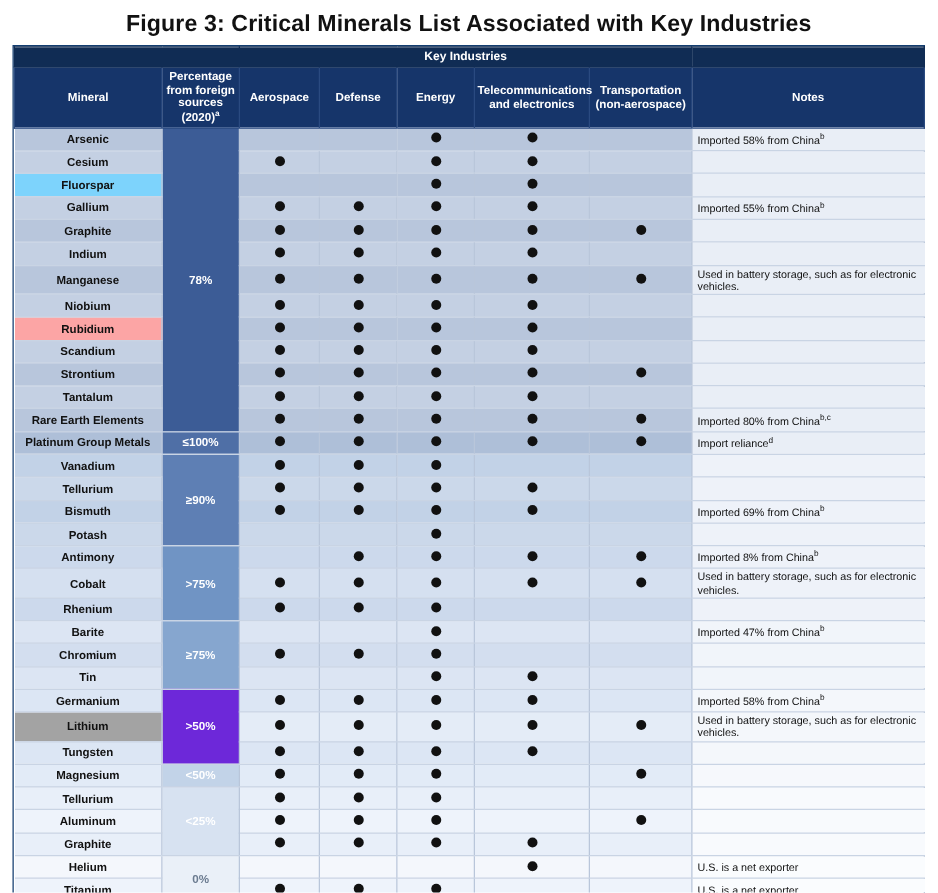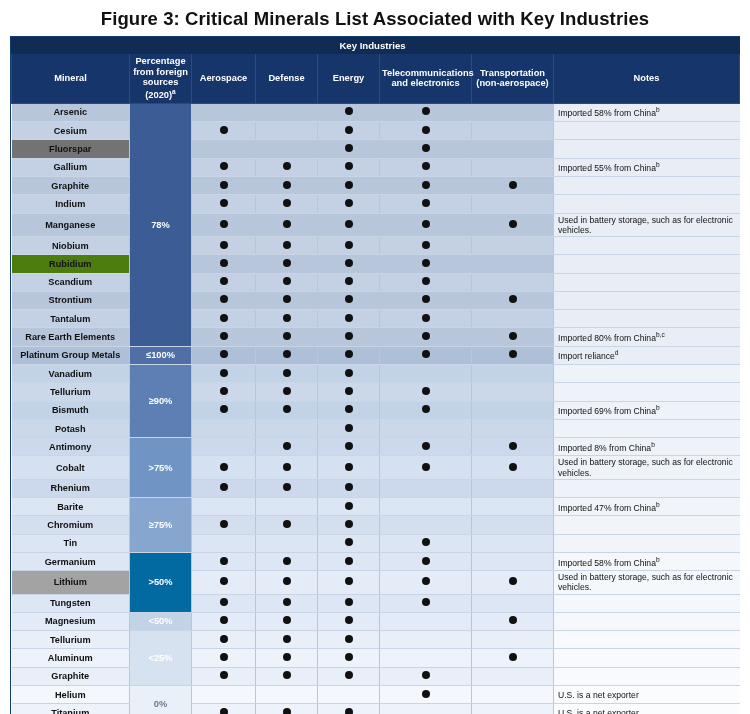--- a/index.html
+++ b/index.html
@@ -147,21 +147,21 @@
         <tr>
           <td class="mineral" style="background: rgb(196, 208, 227);">Cesium</td>
           <td class="ind" style="background: rgb(196, 208, 227);"><span class="dot"></span></td>
           <td class="ind" style="background: rgb(196, 208, 227);"></td>
           <td class="ind" style="background: rgb(196, 208, 227);"><span class="dot"></span></td>
           <td class="ind" style="background: rgb(196, 208, 227);"><span class="dot"></span></td>
           <td class="ind" style="background: rgb(196, 208, 227);"></td>
           <td class="notes" style="background: rgb(233, 238, 246);"></td>
         </tr>
         <tr>
-          <td class="mineral" style="background: #737373; text-align: center;">Fluorspar</td>
+          <td class="mineral" style="background: #7dd3fc; text-align: center;">Fluorspar</td>
           <td class="ind" style="background: rgb(184, 198, 220);"></td>
           <td class="ind" style="background: rgb(184, 198, 220);"></td>
           <td class="ind" style="background: rgb(184, 198, 220);"><span class="dot"></span></td>
           <td class="ind" style="background: rgb(184, 198, 220);"><span class="dot"></span></td>
           <td class="ind" style="background: rgb(184, 198, 220);"></td>
           <td class="notes" style="background: rgb(233, 238, 246);"></td>
         </tr>
         <tr>
           <td class="mineral" style="background: rgb(196, 208, 227);">Gallium</td>
           <td class="ind" style="background: rgb(196, 208, 227);"><span class="dot"></span></td>
@@ -201,21 +201,21 @@
         <tr>
           <td class="mineral" style="background: rgb(196, 208, 227);">Niobium</td>
           <td class="ind" style="background: rgb(196, 208, 227);"><span class="dot"></span></td>
           <td class="ind" style="background: rgb(196, 208, 227);"><span class="dot"></span></td>
           <td class="ind" style="background: rgb(196, 208, 227);"><span class="dot"></span></td>
           <td class="ind" style="background: rgb(196, 208, 227);"><span class="dot"></span></td>
           <td class="ind" style="background: rgb(196, 208, 227);"></td>
           <td class="notes" style="background: rgb(233, 238, 246);"></td>
         </tr>
         <tr>
-          <td class="mineral" style="background: #4d7c0f;">Rubidium</td>
+          <td class="mineral" style="background: #fca5a5;">Rubidium</td>
           <td class="ind" style="background: rgb(184, 198, 220);"><span class="dot"></span></td>
           <td class="ind" style="background: rgb(184, 198, 220);"><span class="dot"></span></td>
           <td class="ind" style="background: rgb(184, 198, 220);"><span class="dot"></span></td>
           <td class="ind" style="background: rgb(184, 198, 220);"><span class="dot"></span></td>
           <td class="ind" style="background: rgb(184, 198, 220);"></td>
           <td class="notes" style="background: rgb(233, 238, 246);"></td>
         </tr>
         <tr>
           <td class="mineral" style="background: rgb(196, 208, 227);">Scandium</td>
           <td class="ind" style="background: rgb(196, 208, 227);"><span class="dot"></span></td>
@@ -350,21 +350,21 @@
           <td class="mineral" style="background: rgb(220, 229, 243);">Tin</td>
           <td class="ind" style="background: rgb(220, 229, 243);"></td>
           <td class="ind" style="background: rgb(220, 229, 243);"></td>
           <td class="ind" style="background: rgb(220, 229, 243);"><span class="dot"></span></td>
           <td class="ind" style="background: rgb(220, 229, 243);"><span class="dot"></span></td>
           <td class="ind" style="background: rgb(220, 229, 243);"></td>
           <td class="notes" style="background: rgb(241, 245, 250);"></td>
         </tr>
         <tr>
           <td class="mineral" style="background: rgb(220, 230, 244);">Germanium</td>
-          <td class="pct" rowspan="3" style="background: #0369a1; color: rgb(255, 255, 255);">&gt;50%</td>
+          <td class="pct" rowspan="3" style="background: #6d28d9; color: rgb(255, 255, 255);">&gt;50%</td>
           <td class="ind" style="background: rgb(220, 230, 244);"><span class="dot"></span></td>
           <td class="ind" style="background: rgb(220, 230, 244);"><span class="dot"></span></td>
           <td class="ind" style="background: rgb(220, 230, 244);"><span class="dot"></span></td>
           <td class="ind" style="background: rgb(220, 230, 244);"><span class="dot"></span></td>
           <td class="ind" style="background: rgb(220, 230, 244);"></td>
           <td class="notes" style="background: rgb(244, 247, 251);"><span>Imported 58% from China</span><span class="sup">b</span></td>
         </tr>
         <tr>
           <td class="mineral" style="background: #a3a3a3;">Lithium</td>
           <td class="ind" style="background: rgb(228, 236, 247);"><span class="dot"></span></td>

